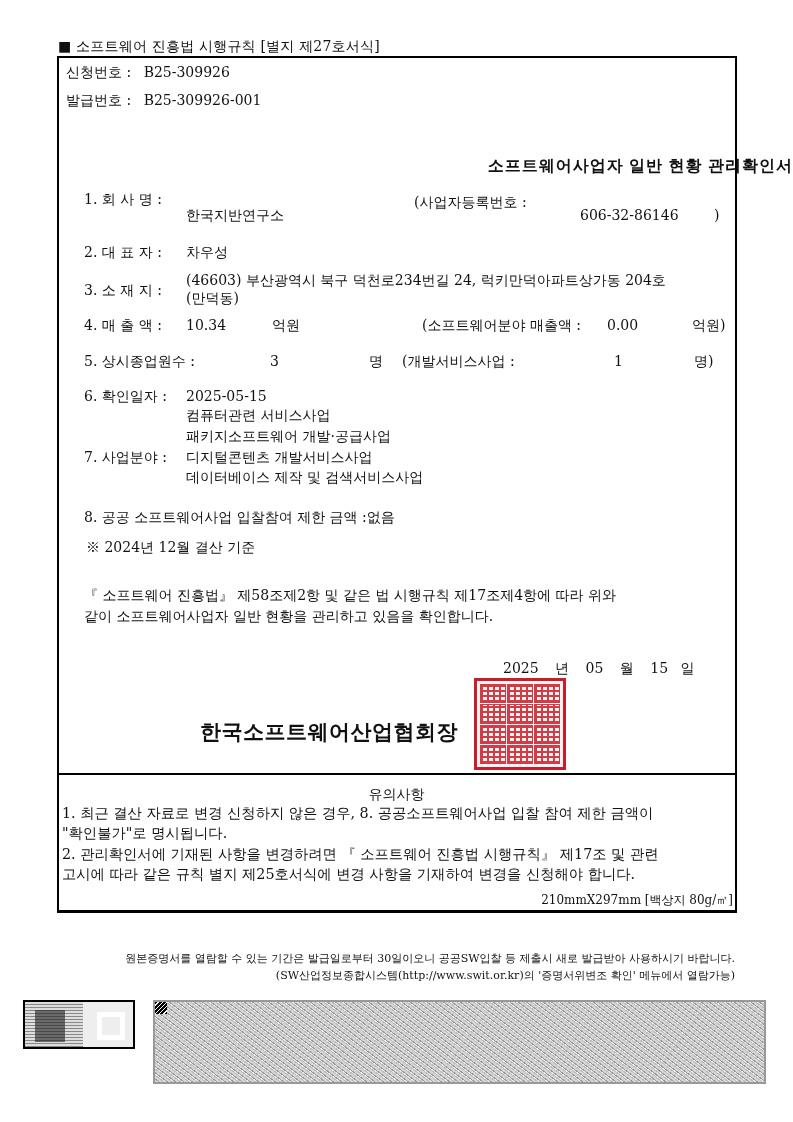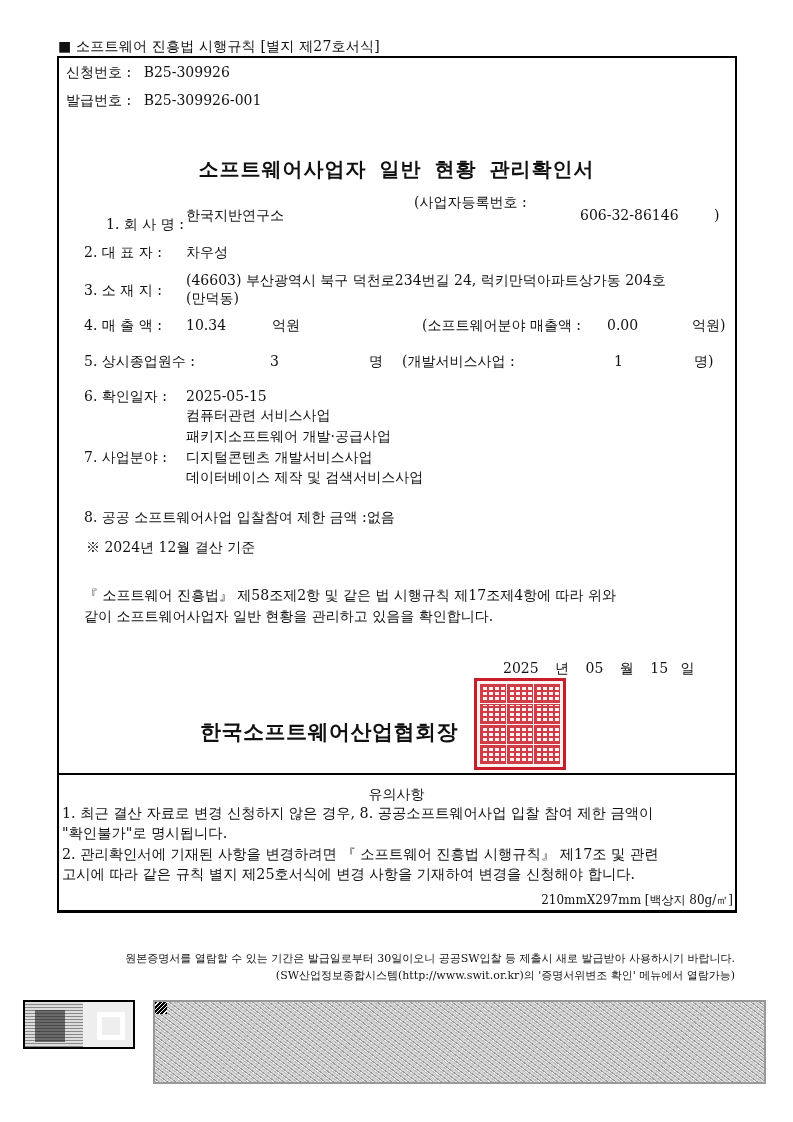--- a/index.html
+++ b/index.html
@@ -2,22 +2,22 @@
 <html><head>
 <meta charset="utf-8">
 <style>
   html, body { margin:0; padding:0; background:#fff; }
   body { width:793px; height:1122px; position:relative; overflow:hidden;
          font-family:"DejaVu Serif","Liberation Serif",serif; color:#111; }
   .abs { position:absolute;text-align:right; }
   .form-tag { left:58px; top:38px; font-size:14px; letter-spacing:0.2px; }
   .frame { left:57px; top:56px; width:680px; height:857px; border:2px solid #000; border-bottom-width:3px; box-sizing:border-box; }
   .row { position:absolute; font-size:14px; white-space:nowrap; }
-  .title { left:0; width:793px; top:156px; text-align:center; font-size:20px; font-weight:bold;
-           font-family:Liberation Mono, monospace; letter-spacing:1px; }
+  .title { left:0; width:793px; top:156px; text-align:right; font-size:16px; font-weight:bold;
+           font-family:Liberation Sans, sans-serif; letter-spacing:1px; }
   .issuer { left:200px; top:718px; font-size:21px; font-weight:bold;
             font-family:"DejaVu Sans","Liberation Sans",sans-serif; letter-spacing:0.5px; }
   .seal { left:474px; top:678px; width:92px; height:92px; border:3px solid #c81e2a; box-sizing:border-box;
           background:#fff2f2; display:grid; grid-template-columns:repeat(3,1fr); grid-template-rows:repeat(4,1fr); padding:3px; gap:1px; }
   .seal span { background:repeating-linear-gradient(0deg,#c81e2a 0 2px,transparent 2px 5px),repeating-linear-gradient(90deg,#c81e2a 0 2px,transparent 2px 6px); opacity:0.85; border:1px solid #c81e2a; }
   .divider { left:58px; top:773px; width:678px; height:0; border-top:2px solid #000; }
   .notice-title { left:0; width:793px; top:786px; text-align:center; font-size:14px; }
   .notice { left:62px; font-size:14.3px; white-space:nowrap; }
   .paper { right:60px; top:892px; font-size:12px; }
   .footer { right:58px; font-size:11px; text-align:right; white-space:nowrap; }
@@ -44,21 +44,21 @@
   <span>신청번호 :</span>
   <span style="margin-left:8px;">B25-309926</span>
 </div>
 <div class="row" style="left:66px;top:92px;">
   <span>발급번호 :</span>
   <span style="margin-left:8px;">B25-309926-001</span>
 </div>
 
 <div class="abs title">소프트웨어사업자 일반 현황 관리확인서</div>
 
-<div class="row" style="left:84px;top:216px;margin-left:22px;">1. 회 사 명 :</div>
+<div class="row" style="left:84px;top:191px;">1. 회 사 명 :</div>
 <div class="row" style="left:186px;top:207px;">한국지반연구소</div>
 <div class="row" style="left:414px;top:194px;">(사업자등록번호 :</div>
 <div class="row" style="left:580px;top:207px;">606-32-86146</div>
 <div class="row" style="left:714px;top:207px;">)</div>
 
 <div class="row" style="left:84px;top:244px;">2. 대 표 자 :</div>
 <div class="row" style="left:186px;top:244px;">차우성</div>
 
 <div class="row" style="left:84px;top:282px;">3. 소 재 지 :</div>
 <div class="row" style="left:186px;top:272px;">(46603) 부산광역시 북구 덕천로234번길 24, 럭키만덕아파트상가동 204호</div>

